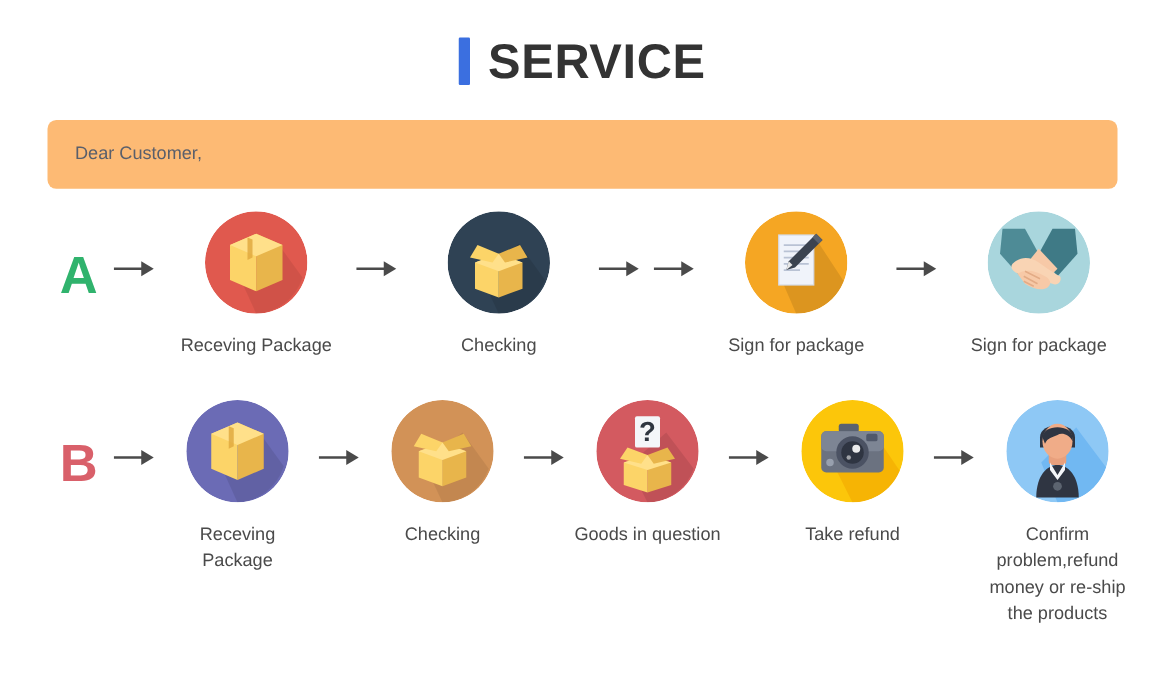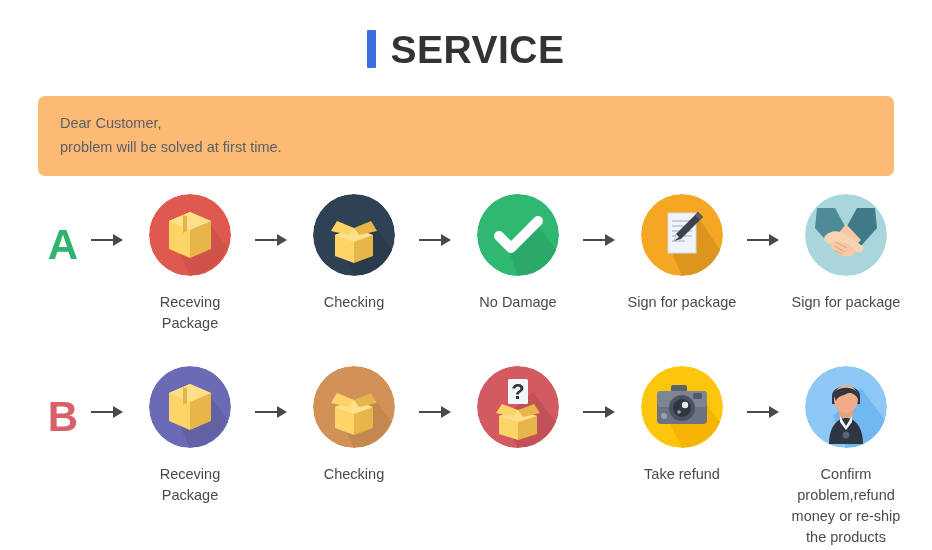--- a/index.html
+++ b/index.html
@@ -111,21 +111,20 @@
 </head>
 <body>
 
 <div class="title-row">
   <div class="title-bar"></div>
   <div class="title-text">SERVICE</div>
 </div>
 
 <div class="notice">
   <p>Dear Customer,</p>
-  <p>problem will be solved at first time.</p>
 </div>
 
 <div class="flow row-a">
 
   <div class="rowletter letter-a">A</div>
 
   <div class="arrow">
     <svg viewBox="0 0 34 16" width="34" height="16" aria-hidden="true">
       <path d="M0 8 h24" stroke="#4a4a4a" stroke-width="2" fill="none"></path>
       <path d="M22 2 L32 8 L22 14 Z" fill="#4a4a4a"></path>
@@ -168,30 +167,20 @@
     <div class="step-label">Checking</div>
   </div>
 
   <div class="arrow">
     <svg viewBox="0 0 34 16" width="34" height="16" aria-hidden="true">
       <path d="M0 8 h24" stroke="#4a4a4a" stroke-width="2" fill="none"></path>
       <path d="M22 2 L32 8 L22 14 Z" fill="#4a4a4a"></path>
     </svg>
   </div>
 
-  <div class="step">
-    <div class="circle">
-      <svg viewBox="0 0 82 82">
-        <circle cx="41" cy="41" r="41" fill="#2eb872"></circle>
-        <path d="M41 82 A41 41 0 0 0 79 56 L60 30 L30 52 Z" fill="#000" opacity="0.08"></path>
-        <path d="M22 42 L34 54 L61 27" stroke="#ffffff" stroke-width="10" fill="none" stroke-linecap="round" stroke-linejoin="round"></path>
-      </svg>
-    </div>
-    <div class="step-label">No Damage</div>
-  </div>
 
   <div class="arrow">
     <svg viewBox="0 0 34 16" width="34" height="16" aria-hidden="true">
       <path d="M0 8 h24" stroke="#4a4a4a" stroke-width="2" fill="none"></path>
       <path d="M22 2 L32 8 L22 14 Z" fill="#4a4a4a"></path>
     </svg>
   </div>
 
   <div class="step">
     <div class="circle">
@@ -303,20 +292,21 @@
         <path d="M41 82 A41 41 0 0 0 78 55 L56 26 L26 52 Z" fill="#000" opacity="0.09"></path>
         <rect x="31" y="13" width="20" height="25" rx="1.5" fill="#f4f6f9"></rect>
         <text x="41" y="33" font-family="'Liberation Sans', sans-serif" font-size="22" font-weight="bold" fill="#2f3640" text-anchor="middle">?</text>
         <path d="M41 44 L60 50 L60 68 L41 74 Z" fill="#e8b54b"></path>
         <path d="M41 44 L22 50 L22 68 L41 74 Z" fill="#fcd468"></path>
         <path d="M41 44 L60 50 L41 56 L22 50 Z" fill="#ffe08a"></path>
         <path d="M41 44 L25 38 L19 47 L36 51 Z" fill="#fcd468"></path>
         <path d="M41 44 L57 38 L63 47 L46 51 Z" fill="#e8b54b"></path>
       </svg>
     </div>
+    <div class="step-label">Goods in question</div>
   </div>
 
   <div class="arrow">
     <svg viewBox="0 0 34 16" width="34" height="16" aria-hidden="true">
       <path d="M0 8 h24" stroke="#4a4a4a" stroke-width="2" fill="none"></path>
       <path d="M22 2 L32 8 L22 14 Z" fill="#4a4a4a"></path>
     </svg>
   </div>
 
   <div class="step">

